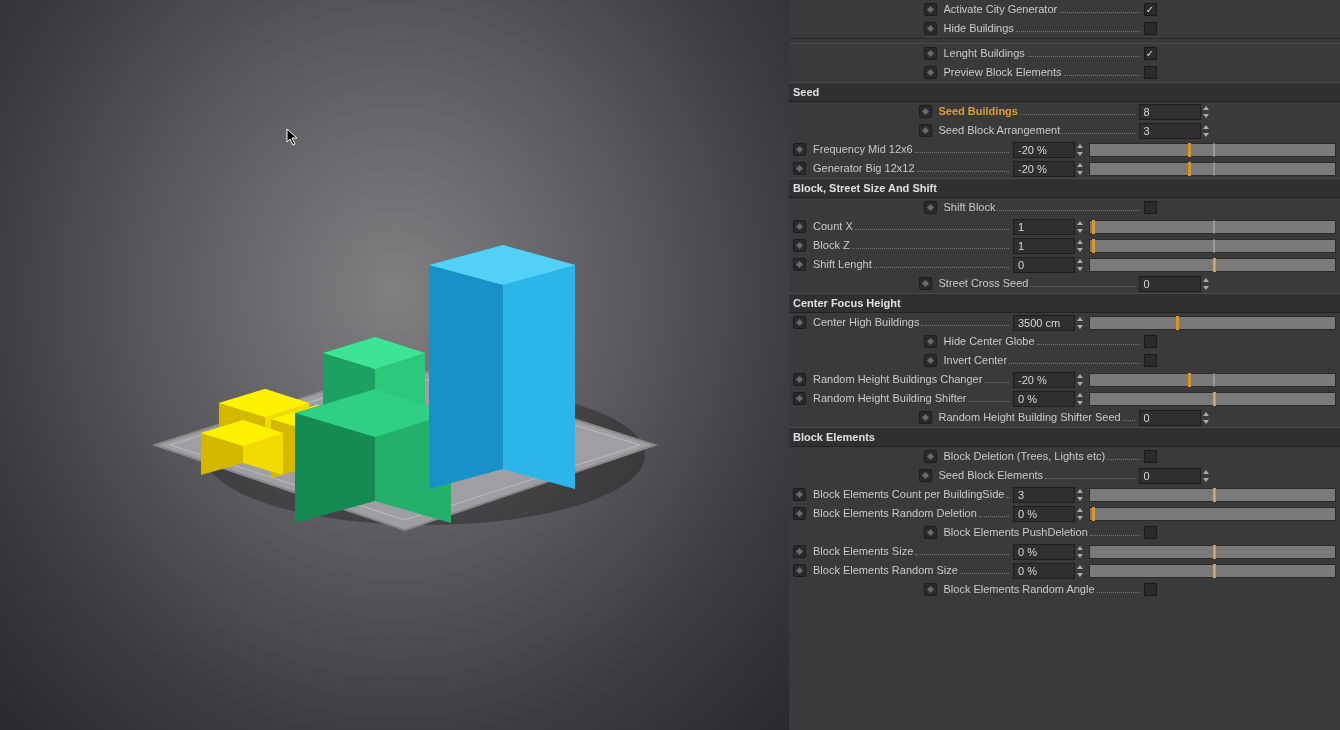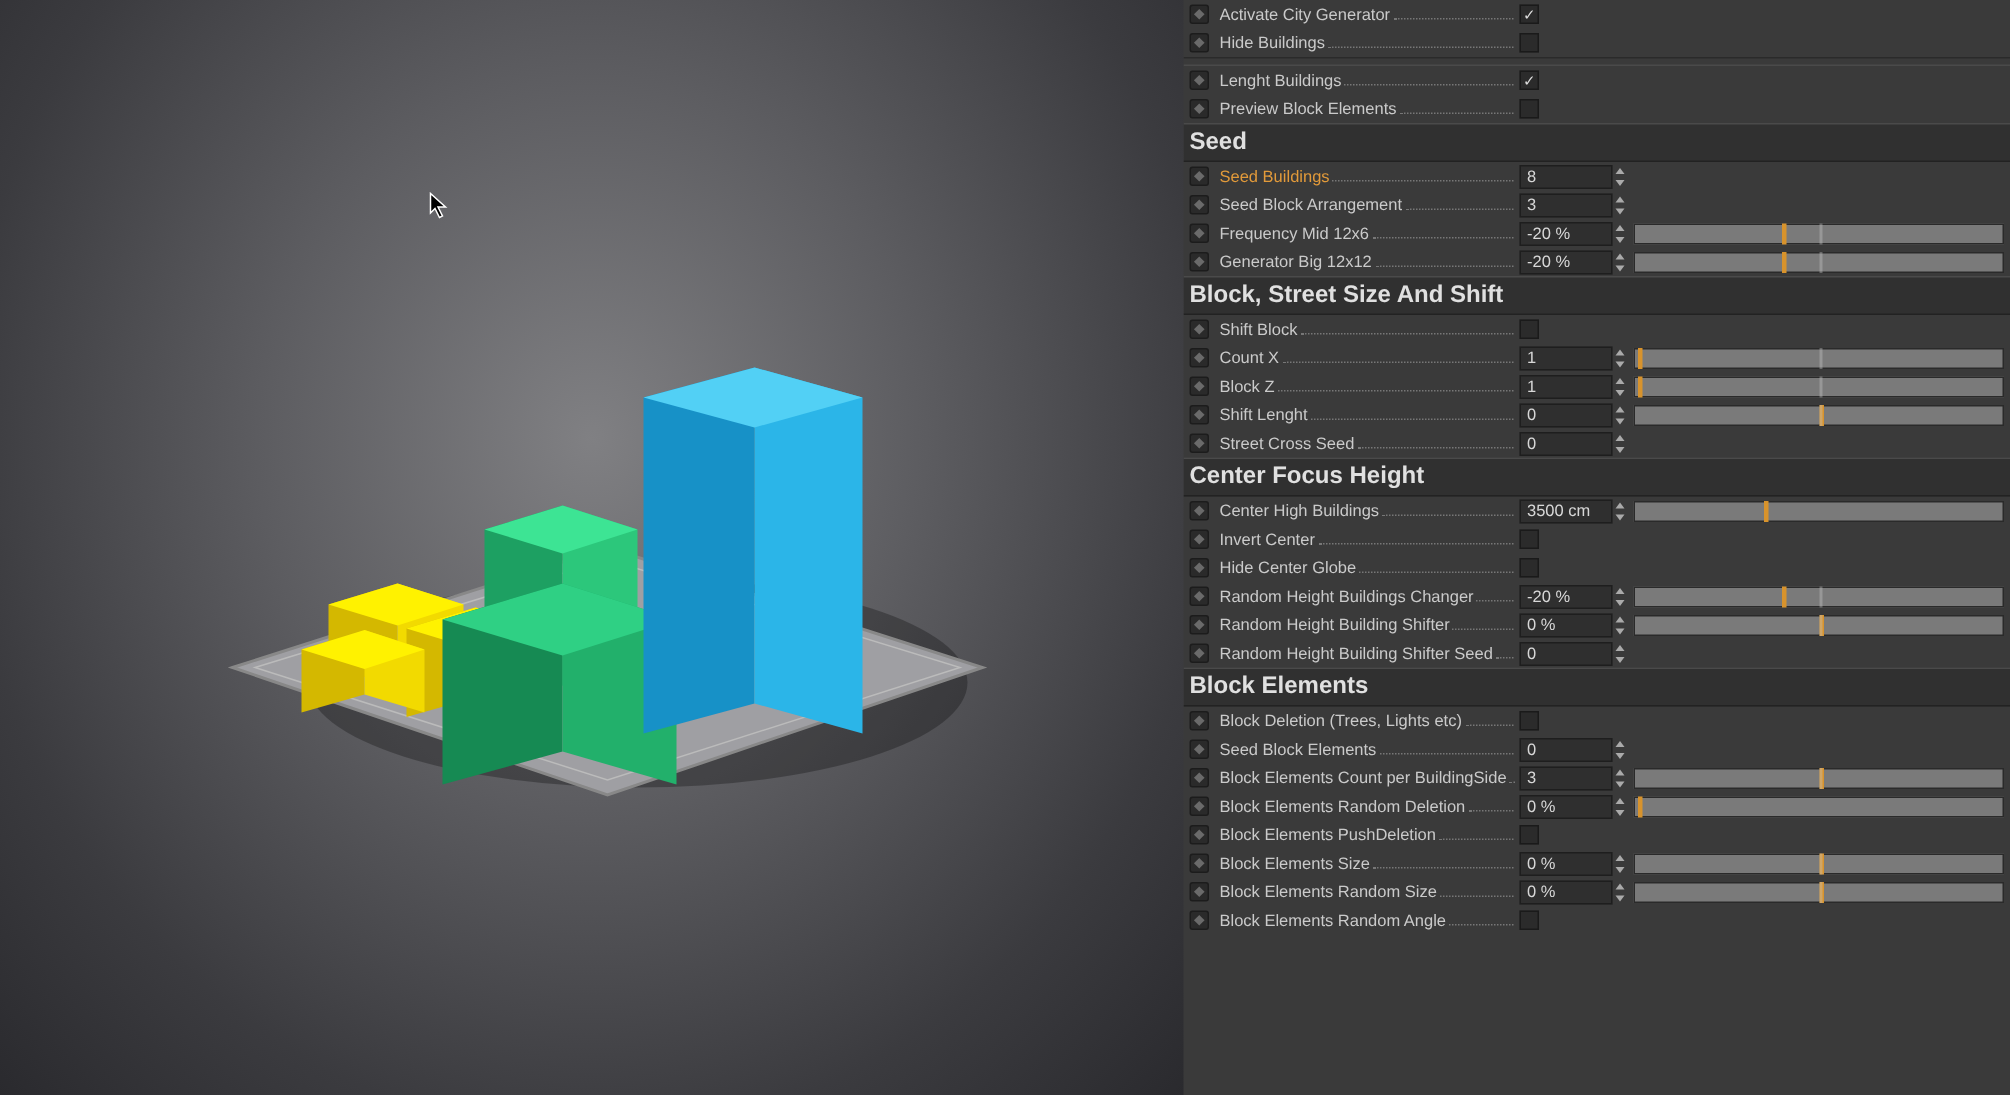--- a/index.html
+++ b/index.html
@@ -33,32 +33,33 @@
 
 .panel {
   flex: 1;
   background: #3a3a3a;
 }
 
 .section-header {
   background: #303030;
   padding: 3px 6px 3px 4px;
   font-weight: bold;
-  font-size: 16px;
+  font-size: 11px;
   color: #e0e0e0;
   border-bottom: 1px solid #222;
   border-top: 1px solid #4a4a4a;
 }
 
 .row {
   display: flex;
   align-items: center;
   height: 19px;
   padding: 0 4px 0 4px;
   position: relative;
+  justify-content: center;
 }
 
 .anim-icon {
   width: 13px;
   height: 13px;
   margin-right: 7px;
   flex-shrink: 0;
   display: inline-flex;
   align-items: center;
   justify-content: center;
@@ -80,20 +81,21 @@
   display: flex;
   align-items: baseline;
   overflow: hidden;
   white-space: nowrap;
 }
 .label-text {
   color: #cacaca;
 }
 .label-text.highlight {
   color: #e29a3a;
+  font-weight: bold;
 }
 .dots {
   flex: 1;
   border-bottom: 1px dotted #777;
   margin: 0 4px 3px 2px;
   min-width: 4px;
 }
 
 .field-num {
   width: 62px;
@@ -382,31 +384,31 @@
         </div>
         <input class="field-num" value="3500 cm" style="">
         <span class="spin"></span>
         <div class="slider">
           <div class="tick" style="left: 35%;"></div>
         </div>
       </div>
       <div class="row">
         <span class="anim-icon"></span>
         <div class="label-area">
+          <span class="label-text">Hide Center Globe</span>
+          <span class="dots"></span>
+        </div>
+        <div class="checkbox-cell">
+          <span class="chk"></span>
+        </div>
+      </div>
+      <div class="row">
+        <span class="anim-icon"></span>
+        <div class="label-area">
           <span class="label-text">Invert Center</span>
-          <span class="dots"></span>
-        </div>
-        <div class="checkbox-cell">
-          <span class="chk"></span>
-        </div>
-      </div>
-      <div class="row">
-        <span class="anim-icon"></span>
-        <div class="label-area">
-          <span class="label-text">Hide Center Globe</span>
           <span class="dots"></span>
         </div>
         <div class="checkbox-cell">
           <span class="chk"></span>
         </div>
       </div>
       <div class="row">
         <span class="anim-icon"></span>
         <div class="label-area">
           <span class="label-text">Random Height Buildings Changer</span>

